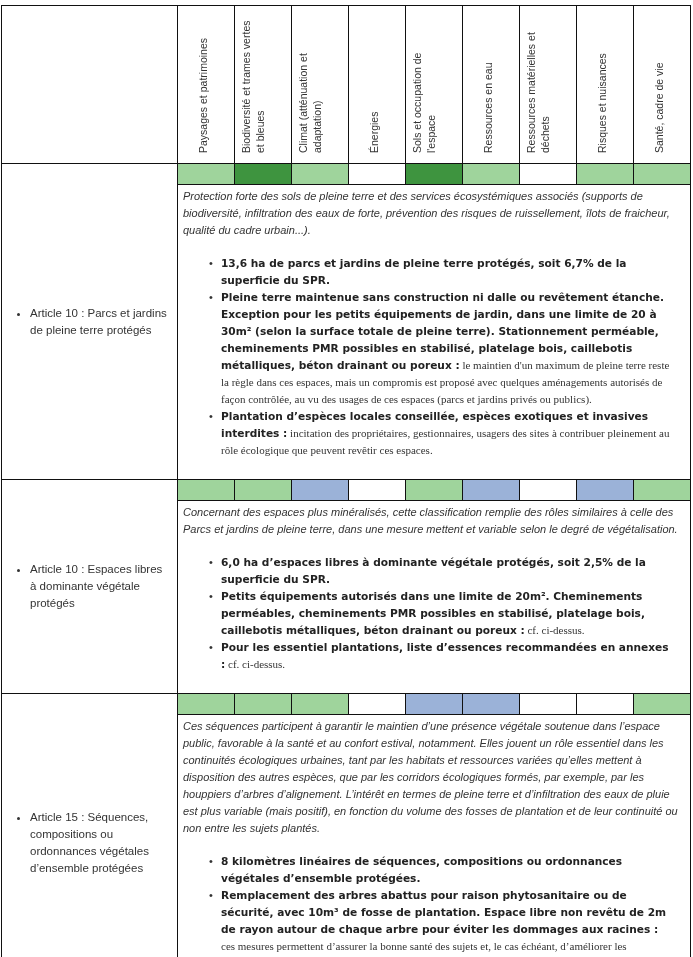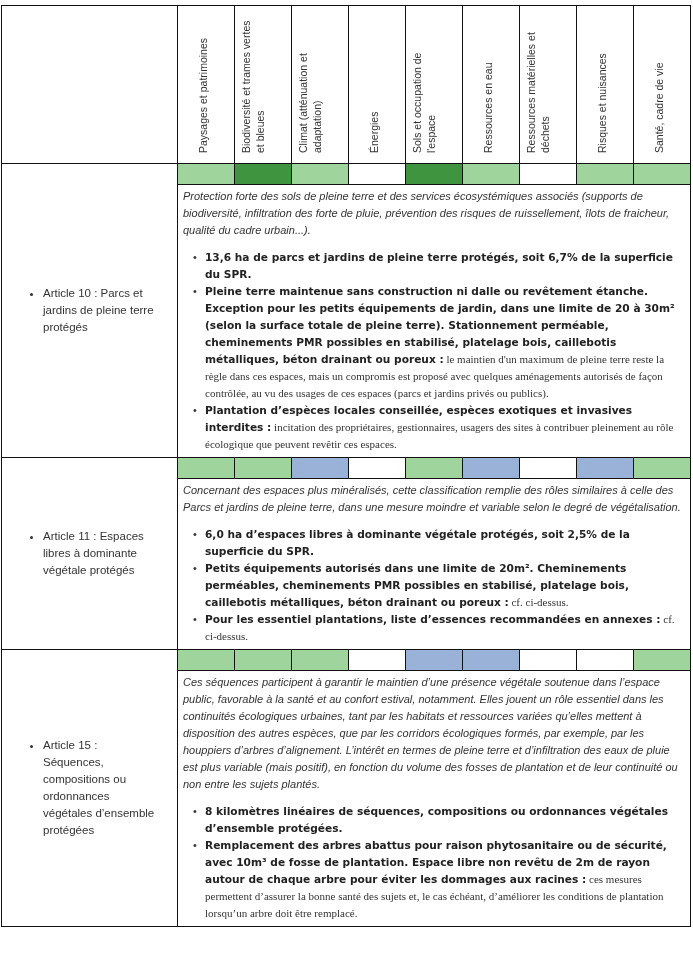--- a/index.html
+++ b/index.html
@@ -13,24 +13,24 @@
   th.hcell { height:157px; position:relative; font-weight:normal; }
   th.hcell .vtext { position:absolute; left:50%; bottom:10px; transform-origin:left bottom;
        transform: translateX(4px) rotate(-90deg); white-space:normal; width:140px;
        font-size:10.5px; line-height:14px; color:#333; text-align:left; }
   td.ind { height:20px; }
   .c-light { background:#9fd49c; }
   .c-dark { background:#3e943f; }
   .c-blue { background:#9bb2d8; }
   .c-none { background:#fff; }
   td.label { vertical-align:middle; border-right:1.5px solid #111; }
-  td.label ul { margin:13px; padding:0 6px 0 28px; font-size:11.5px; line-height:17px; color:#333; }
+  td.label ul { margin:0; padding:0 6px 0 28px; font-size:11.5px; line-height:17px; color:#333; }
   td.content { padding:3px 4px 4px 5px; font-size:11px; line-height:17px; color:#333; }
   .intro { font-style:italic; margin:0 0 10px 0; }
-  td.content ul { margin:0; padding:0 0 0 10px; list-style:none; }
+  td.content ul { margin:16px; padding:0 0 0 10px; list-style:none; }
   td.content li { position:relative; padding-left:12px; }
   td.content li::before { content:"•"; position:absolute; left:0; top:0; }
   .b { font-family:"DejaVu Sans", sans-serif; font-weight:bold; font-size:10.6px; color:#222; }
   .n { font-family:Liberation Serif, serif; }
 </style>
 </head>
 <body>
 
 <table>
   <colgroup>
@@ -89,47 +89,47 @@
         <td class="ind c-light" style="background: rgb(159, 212, 156);"></td>
         <td class="ind c-none" style="background: rgb(255, 255, 255);"></td>
         <td class="ind c-dark" style="background: rgb(62, 148, 63);"></td>
         <td class="ind c-light" style="background: rgb(159, 212, 156);"></td>
         <td class="ind c-none" style="background: rgb(255, 255, 255);"></td>
         <td class="ind c-light" style="background: rgb(159, 212, 156);"></td>
         <td class="ind c-light" style="background: rgb(159, 212, 156);"></td>
       </tr>
       <tr>
         <td colspan="9" class="content">
-          <p class="intro">Protection forte des sols de pleine terre et des services écosystémiques associés (supports de biodiversité, infiltration des forte de pluie, prévention des risques de ruissellement, îlots de fraicheur, qualité du cadre urbain...).</p>
+          <p class="intro">Protection forte des sols de pleine terre et des services écosystémiques associés (supports de biodiversité, infiltration des eaux de forte, prévention des risques de ruissellement, îlots de fraicheur, qualité du cadre urbain...).</p>
           <ul>
             <li><span class="b">13,6 ha de parcs et jardins de pleine terre protégés, soit 6,7% de la superficie du SPR.</span><span class="n"></span></li>
             <li><span class="b">Pleine terre maintenue sans construction ni dalle ou revêtement étanche. Exception pour les petits équipements de jardin, dans une limite de 20 à 30m² (selon la surface totale de pleine terre). Stationnement perméable, cheminements PMR possibles en stabilisé, platelage bois, caillebotis métalliques, béton drainant ou poreux :</span><span class="n"> le maintien d'un maximum de pleine terre reste la règle dans ces espaces, mais un compromis est proposé avec quelques aménagements autorisés de façon contrôlée, au vu des usages de ces espaces (parcs et jardins privés ou publics).</span></li>
             <li><span class="b">Plantation d’espèces locales conseillée, espèces exotiques et invasives interdites :</span><span class="n"> incitation des propriétaires, gestionnaires, usagers des sites à contribuer pleinement au rôle écologique que peuvent revêtir ces espaces.</span></li>
           </ul>
         </td>
       </tr>
       <tr>
         <td class="label" rowspan="2">
           <ul>
-            <li>Article 11 : Espaces libres à dominante végétale protégés</li>
+            <li>Article 10 : Espaces libres à dominante végétale protégés</li>
           </ul>
         </td>
         <td class="ind c-light" style="background: rgb(159, 212, 156);"></td>
         <td class="ind c-light" style="background: rgb(159, 212, 156);"></td>
         <td class="ind c-blue" style="background: rgb(155, 178, 216);"></td>
         <td class="ind c-none" style="background: rgb(255, 255, 255);"></td>
         <td class="ind c-light" style="background: rgb(159, 212, 156);"></td>
         <td class="ind c-blue" style="background: rgb(155, 178, 216);"></td>
         <td class="ind c-none" style="background: rgb(255, 255, 255);"></td>
         <td class="ind c-blue" style="background: rgb(155, 178, 216);"></td>
         <td class="ind c-light" style="background: rgb(159, 212, 156);"></td>
       </tr>
       <tr>
         <td colspan="9" class="content">
-          <p class="intro">Concernant des espaces plus minéralisés, cette classification remplie des rôles similaires à celle des Parcs et jardins de pleine terre, dans une mesure moindre et variable selon le degré de végétalisation.</p>
+          <p class="intro">Concernant des espaces plus minéralisés, cette classification remplie des rôles similaires à celle des Parcs et jardins de pleine terre, dans une mesure mettent et variable selon le degré de végétalisation.</p>
           <ul>
             <li><span class="b">6,0 ha d’espaces libres à dominante végétale protégés, soit 2,5% de la superficie du SPR.</span><span class="n"></span></li>
             <li><span class="b">Petits équipements autorisés dans une limite de 20m². Cheminements perméables, cheminements PMR possibles en stabilisé, platelage bois, caillebotis métalliques, béton drainant ou poreux :</span><span class="n"> cf. ci-dessus.</span></li>
             <li><span class="b">Pour les essentiel plantations, liste d’essences recommandées en annexes :</span><span class="n"> cf. ci-dessus.</span></li>
           </ul>
         </td>
       </tr>
       <tr>
         <td class="label" rowspan="2">
           <ul>

